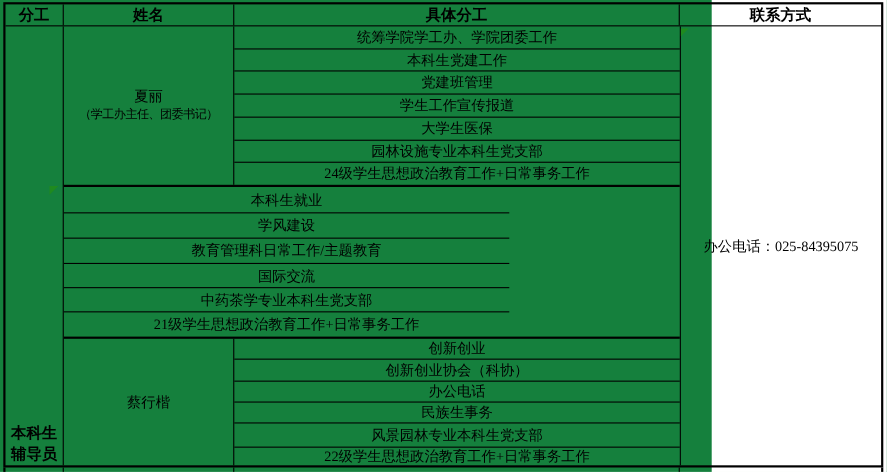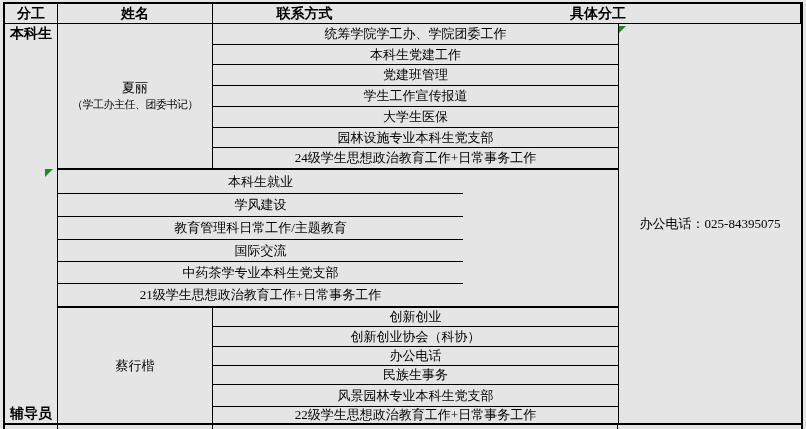--- a/index.html
+++ b/index.html
@@ -1,31 +1,31 @@
 <!DOCTYPE html>
 <html><head>
 <meta charset="utf-8">
 <style>
   * { margin:0; padding:0; box-sizing:border-box; }
   html,body { width:806px; height:429px; background:#fff; overflow:hidden; }
   body { font-family:"Liberation Serif","DejaVu Serif",serif; color:#000; }
-  .sheet { position:relative; width:806px; height:429px; background:#e5e5e5; }
+  .sheet { position:relative; width:647px; height:429px; background:#15803d; }
 
   .tbl { position:absolute; left:3px; top:2px; width:800px; border:2px solid #000; }
 
   .hrow { display:flex; height:20px; border-bottom:1px solid #000; }
   .hcell { display:flex; align-items:center; justify-content:center;
            font-size:14px; font-weight:bold; border-right:1px solid #000; }
   .hcell.c1 { width:53px; } .hcell.c2 { width:155px; } .hcell.c3 { width:405px; }
   .hcell.c4 { flex:1; border-right:none; }
 
   .trow { display:flex; height:399px; }
 
   .role { width:53px; border-right:1px solid #000; display:flex; flex-direction:column;
-          align-items:center; justify-content:space-between; font-size:14px; font-weight:bold;
+          align-items:center; justify-content:flex-end; font-size:14px; font-weight:bold;
           line-height:19px; text-align:center; }
 
   .mid { width:561px; border-right:1px solid #000; display:flex; flex-direction:column; }
   .group { display:flex; }
   .group + .group { border-top:2px solid #000; }
   .gname { width:155px; border-right:1px solid #000; display:flex; flex-direction:column;
            align-items:center; justify-content:center; font-size:13px; text-align:center;
            line-height:17px; }
   .gname .sub { font-size:11px; letter-spacing:-0.5px; }
   .duties { width:405px; display:flex; flex-direction:column; }
@@ -45,22 +45,22 @@
 </style>
 </head>
 <body>
 
 <div class="sheet">
   <div class="tbl">
 
     <div class="hrow">
       <div class="hcell c1">分工</div>
       <div class="hcell c2">姓名</div>
+      <div class="hcell c3">具体分工</div>
       <div class="hcell c4">联系方式</div>
-      <div class="hcell c3">具体分工</div>
     </div>
 
     <div class="trow">
 
       <div class="role">
         <span>本科生</span>
         <span>辅导员</span>
       </div>
 
       <div class="mid">

